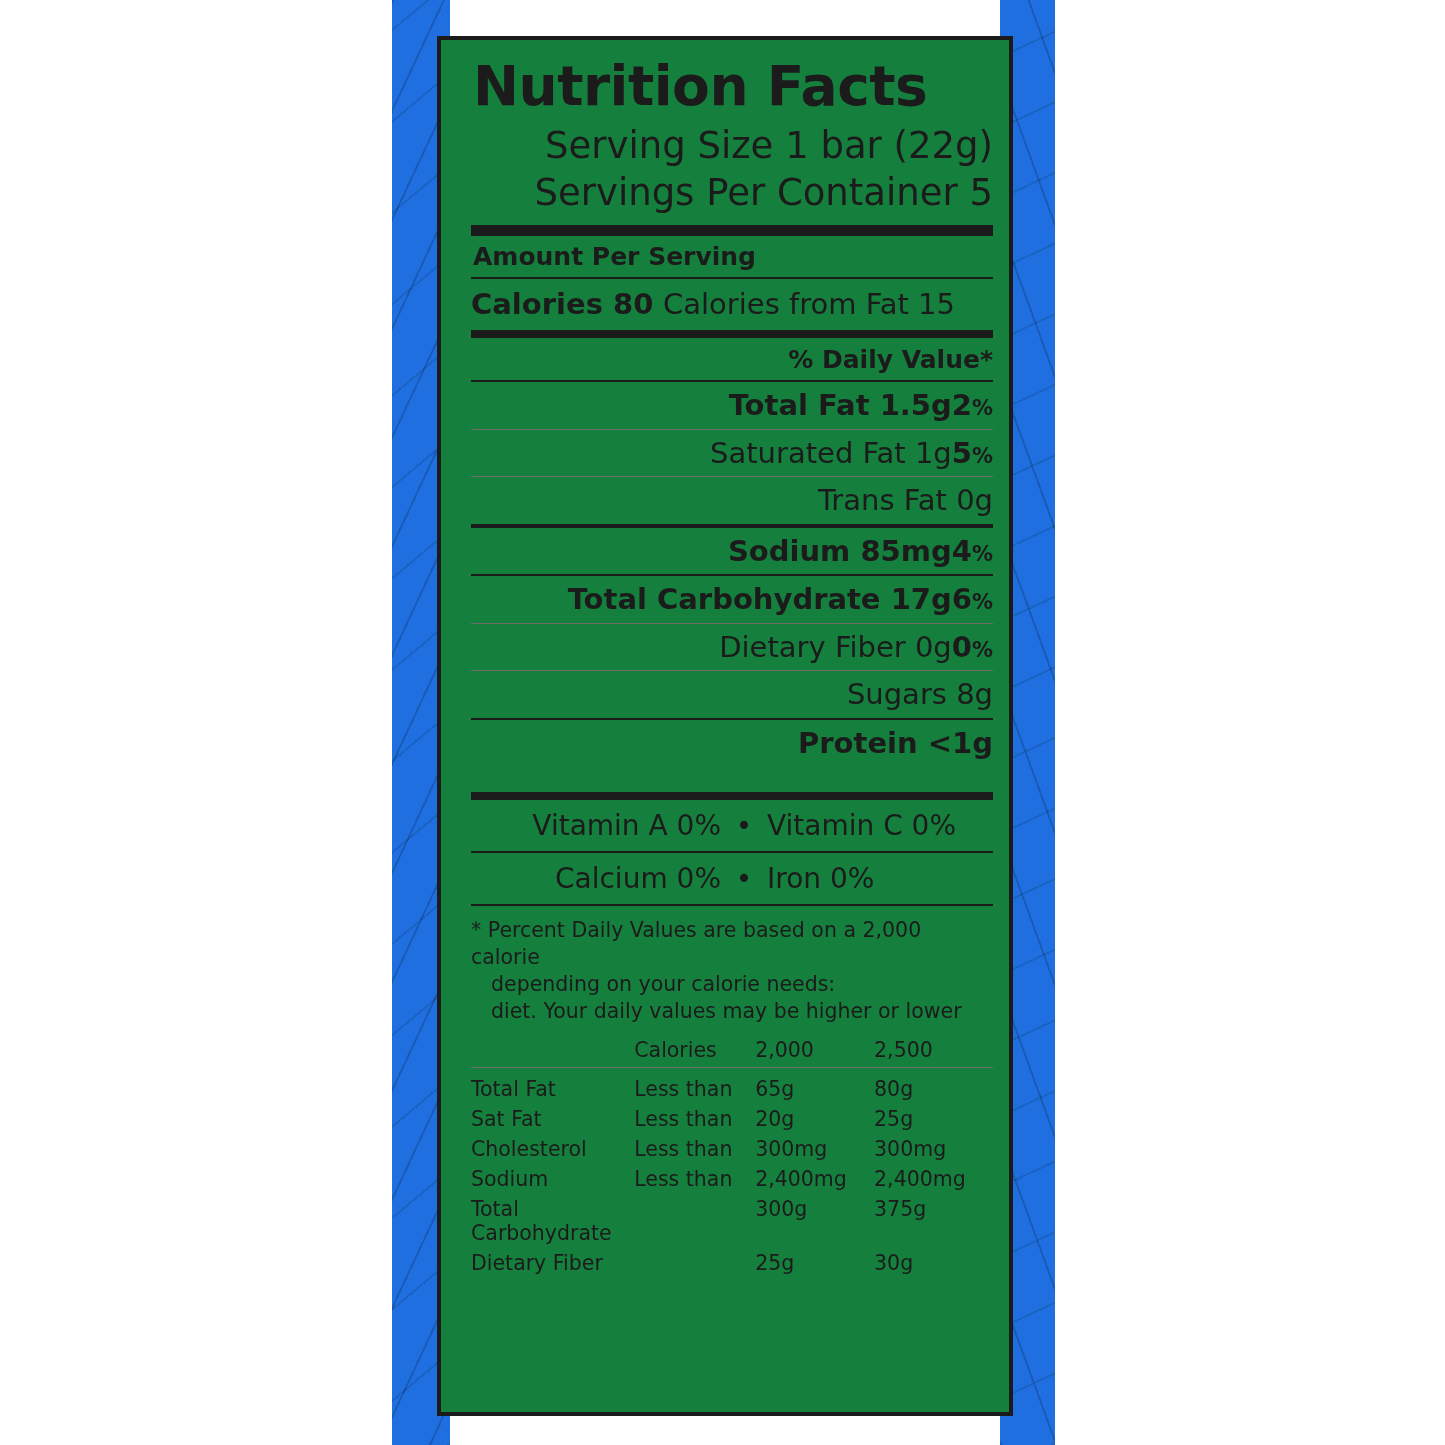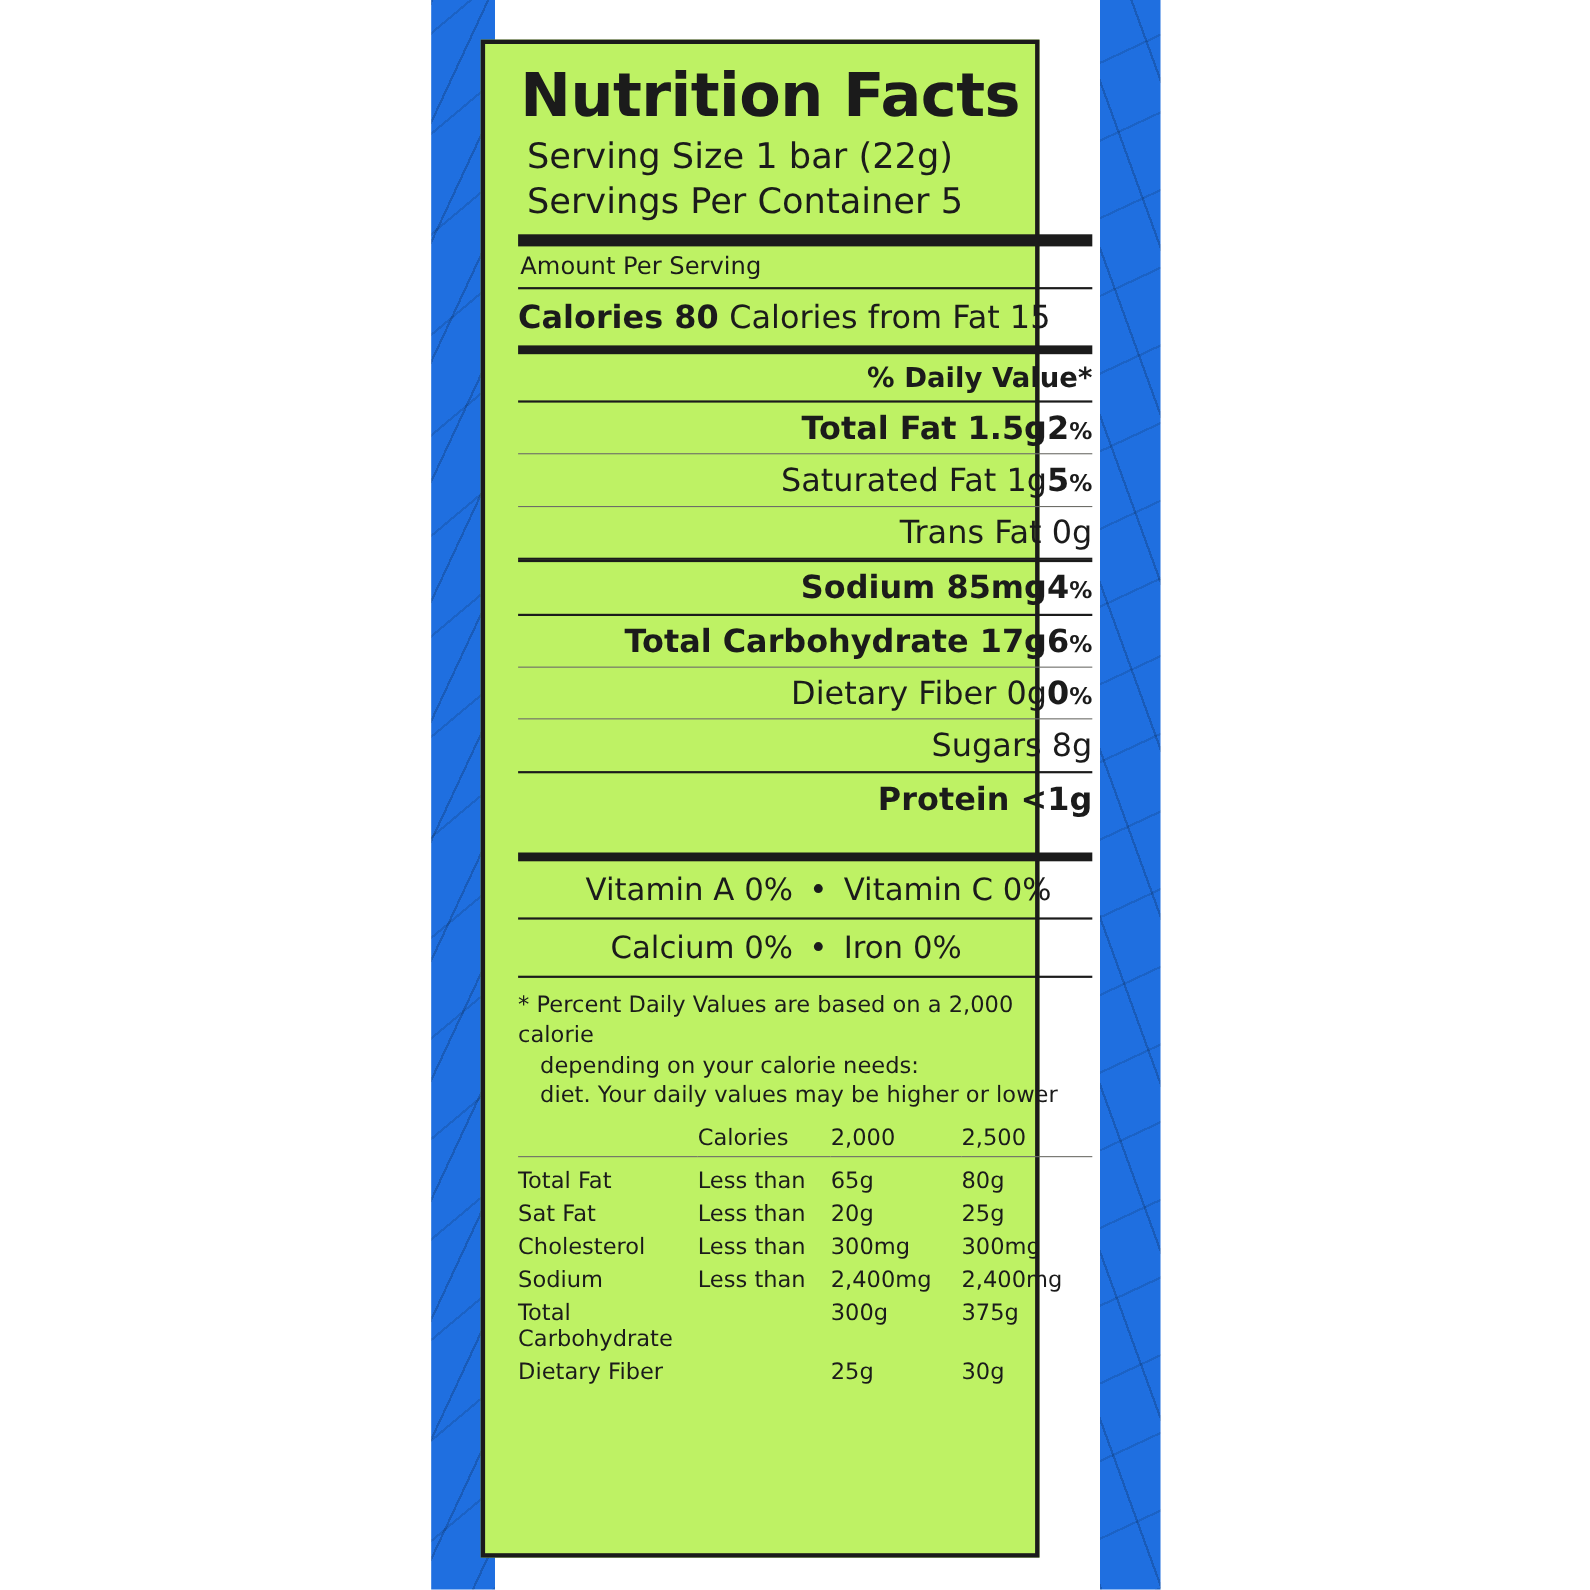--- a/index.html
+++ b/index.html
@@ -49,67 +49,68 @@
     background:
       repeating-linear-gradient(70deg, rgba(0,0,0,0.18) 0 2px, rgba(0,0,0,0) 2px 52px),
       repeating-linear-gradient(-25deg, rgba(0,0,0,0.12) 0 2px, rgba(0,0,0,0) 2px 64px);
   }
 
   
   .panel {
     position: absolute;
     left: 437px;
     top: 36px;
-    width: 508px;
+    width: 576px;
     height: 1380px;
-    background: #bef264;
+    background: #15803d;
     border: 4px solid #1b1b1b;
     box-sizing: border-box;
     color: #1b1b1b;
   }
   .inner {
     position: absolute;
     left: 30px;
     top: 18px;
     width: 522px;
   }
 
   .nf-title {
     font-size: 55px;
     font-weight: bold;
     letter-spacing: -0.5px;
     line-height: 1.05;
     margin: 0 0 6px 2px;
     white-space: nowrap;
   }
   .serving {
-    font-size: 32px;
+    font-size: 37px;
     line-height: 1.28;
     margin-left: 8px;
+    text-align: right;
   }
 
   .rule-thick { border-top: 11px solid #1b1b1b; margin-top: 9px; }
   .rule-med   { border-top: 8px solid #1b1b1b; }
   .rule-thin  { border-top: 2.5px solid #1b1b1b; }
   .rule-hair  { border-top: 1.5px solid #6d6d68; }
 
   .row {
     display: flex;
     justify-content: flex-end;
     align-items: baseline;
     font-size: 29px;
     padding: 7px 0 7px 0;
     line-height: 1.12;
   }
   .row .left { white-space: nowrap; }
   .row .right { font-weight: bold; white-space: nowrap; }
   .pct { font-size: 21px; }
   .b { font-weight: bold; }
   .indent { padding-left: 27px; }
-  .amt-per { font-size: 22px; font-weight: normal; padding: 6px 0 6px 2px; }
+  .amt-per { font-size: 25px; font-weight: bold; padding: 6px 0 6px 2px; }
   .dv-head { font-size: 25px; font-weight: bold; text-align: right; padding: 7px 0 6px 0; }
   .cal-row { display: flex; font-size: 29px; padding: 8px 0 9px 0; }
   .cal-row .c1 { width: 192px; }
 
   .vitamins {
     display: flex;
     font-size: 28px;
     padding: 9px 0 9px 0;
     align-items: baseline;
   }

